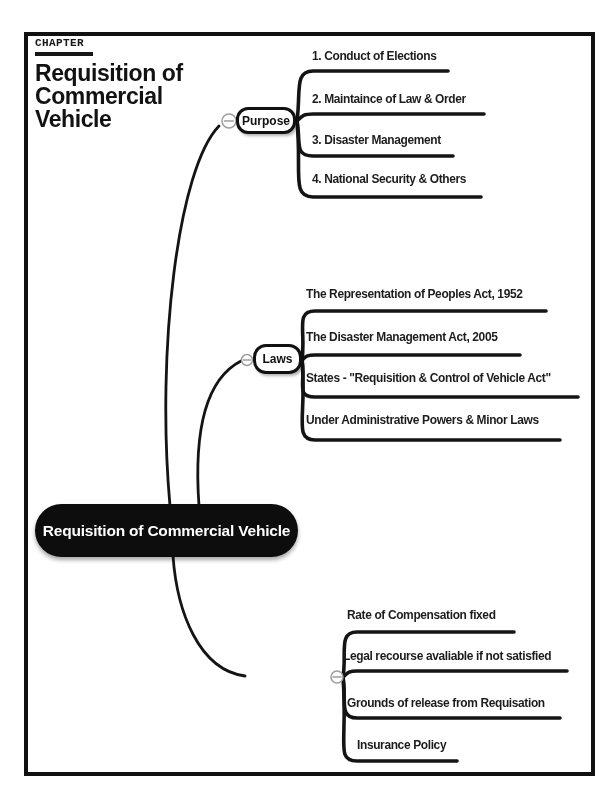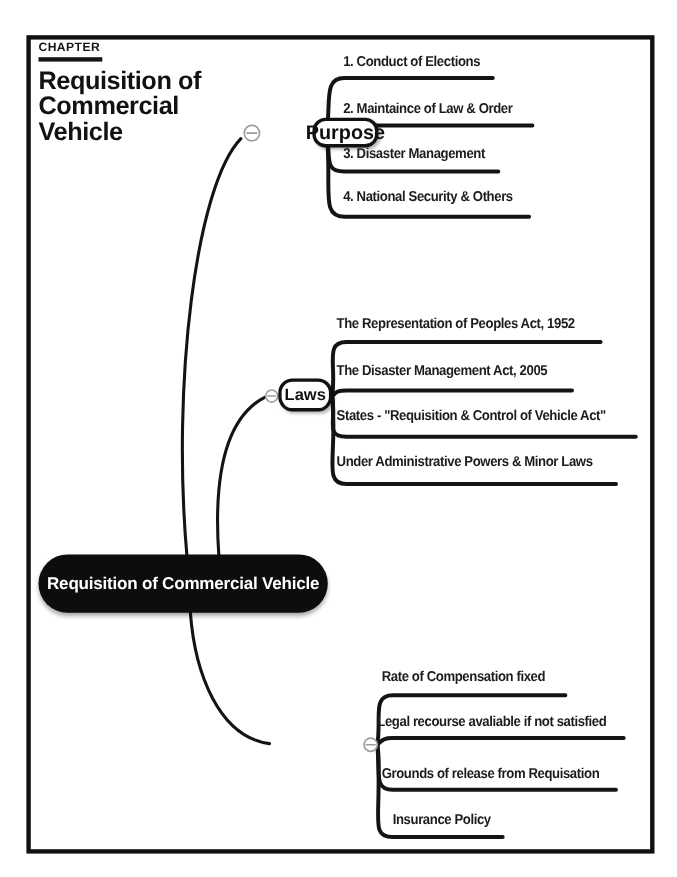--- a/index.html
+++ b/index.html
@@ -7,21 +7,21 @@
   .page {
     position:relative; width:615px; height:797px; background:#ffffff;
     overflow:hidden; color:#111;
   }
   .frame {
     position:absolute; left:24px; top:32px; width:571px; height:744px;
     border:4px solid #111; background:transparent;
   }
   
   .chapter { position:absolute; left:35px; top:37px; width:190px; }
-  .chapter-label { font-size:11px; font-weight:bold; letter-spacing:.4px; color:#161616; }
+  .chapter-label { font-size:11px; font-weight:bold; letter-spacing:.4px; color:#161616;font-family:Liberation Mono, monospace; }
   .chapter-number { font-size:54px; font-weight:bold; line-height:.92; color:#161616; letter-spacing:-1px; }
   .chapter-rule { width:58px; height:3.5px; background:#161616; margin-top:3px; }
   .chapter-title { margin-top:6px; font-size:23px; font-weight:bold; line-height:1.0; color:#121212; letter-spacing:-0.4px; width:186px; }
   
   svg.connectors { position:absolute; left:0; top:0; }
   .branch-curve { fill:none; stroke:#141414; stroke-width:2.8; stroke-linecap:round; }
   .child-line  { fill:none; stroke:#141414; stroke-width:3.6; stroke-linecap:round; }
   .collapse-circle { fill:#ffffff; stroke:#9e9e9e; stroke-width:1.5; }
   .collapse-minus  { stroke:#9e9e9e; stroke-width:1.5; stroke-linecap:round; }
   
@@ -32,22 +32,22 @@
     font-size:15.5px; font-weight:bold; letter-spacing:-0.2px; white-space:nowrap;
     box-shadow:0 3px 4px rgba(0,0,0,.35);
   }
   
   .bnode {
     position:absolute; background:#ffffff; border:3px solid #111;
     display:flex; align-items:center; justify-content:center;
     font-weight:bold; color:#111; white-space:nowrap;
     box-shadow:2px 2px 3px rgba(0,0,0,.3);
   }
-  .bnode.purpose  { left:236px; top:107px; width:60px; height:27px; border-radius:12px; font-size:18px;margin-left:48px; }
-  .bnode.laws     { left:253px; top:344px; width:49px; height:30px; border-radius:13px; font-size:15px;text-align:right; }
+  .bnode.purpose  { left:236px; top:107px; width:60px; height:27px; border-radius:12px; font-size:12px; }
+  .bnode.laws     { left:253px; top:344px; width:49px; height:30px; border-radius:13px; font-size:12px;text-align:right; }
   .bnode.importantinfo { left:245px; top:661px; width:87px; height:32px; border-radius:15px; font-size:12px; letter-spacing:-0.2px; }
   
   .topic {
     position:absolute; font-size:13px; font-weight:bold; color:#1c1c1c;
     letter-spacing:-0.4px; white-space:nowrap;
     transform:scaleX(0.92); transform-origin:0 50%;
   }
 </style>
 </head>
 <body>

